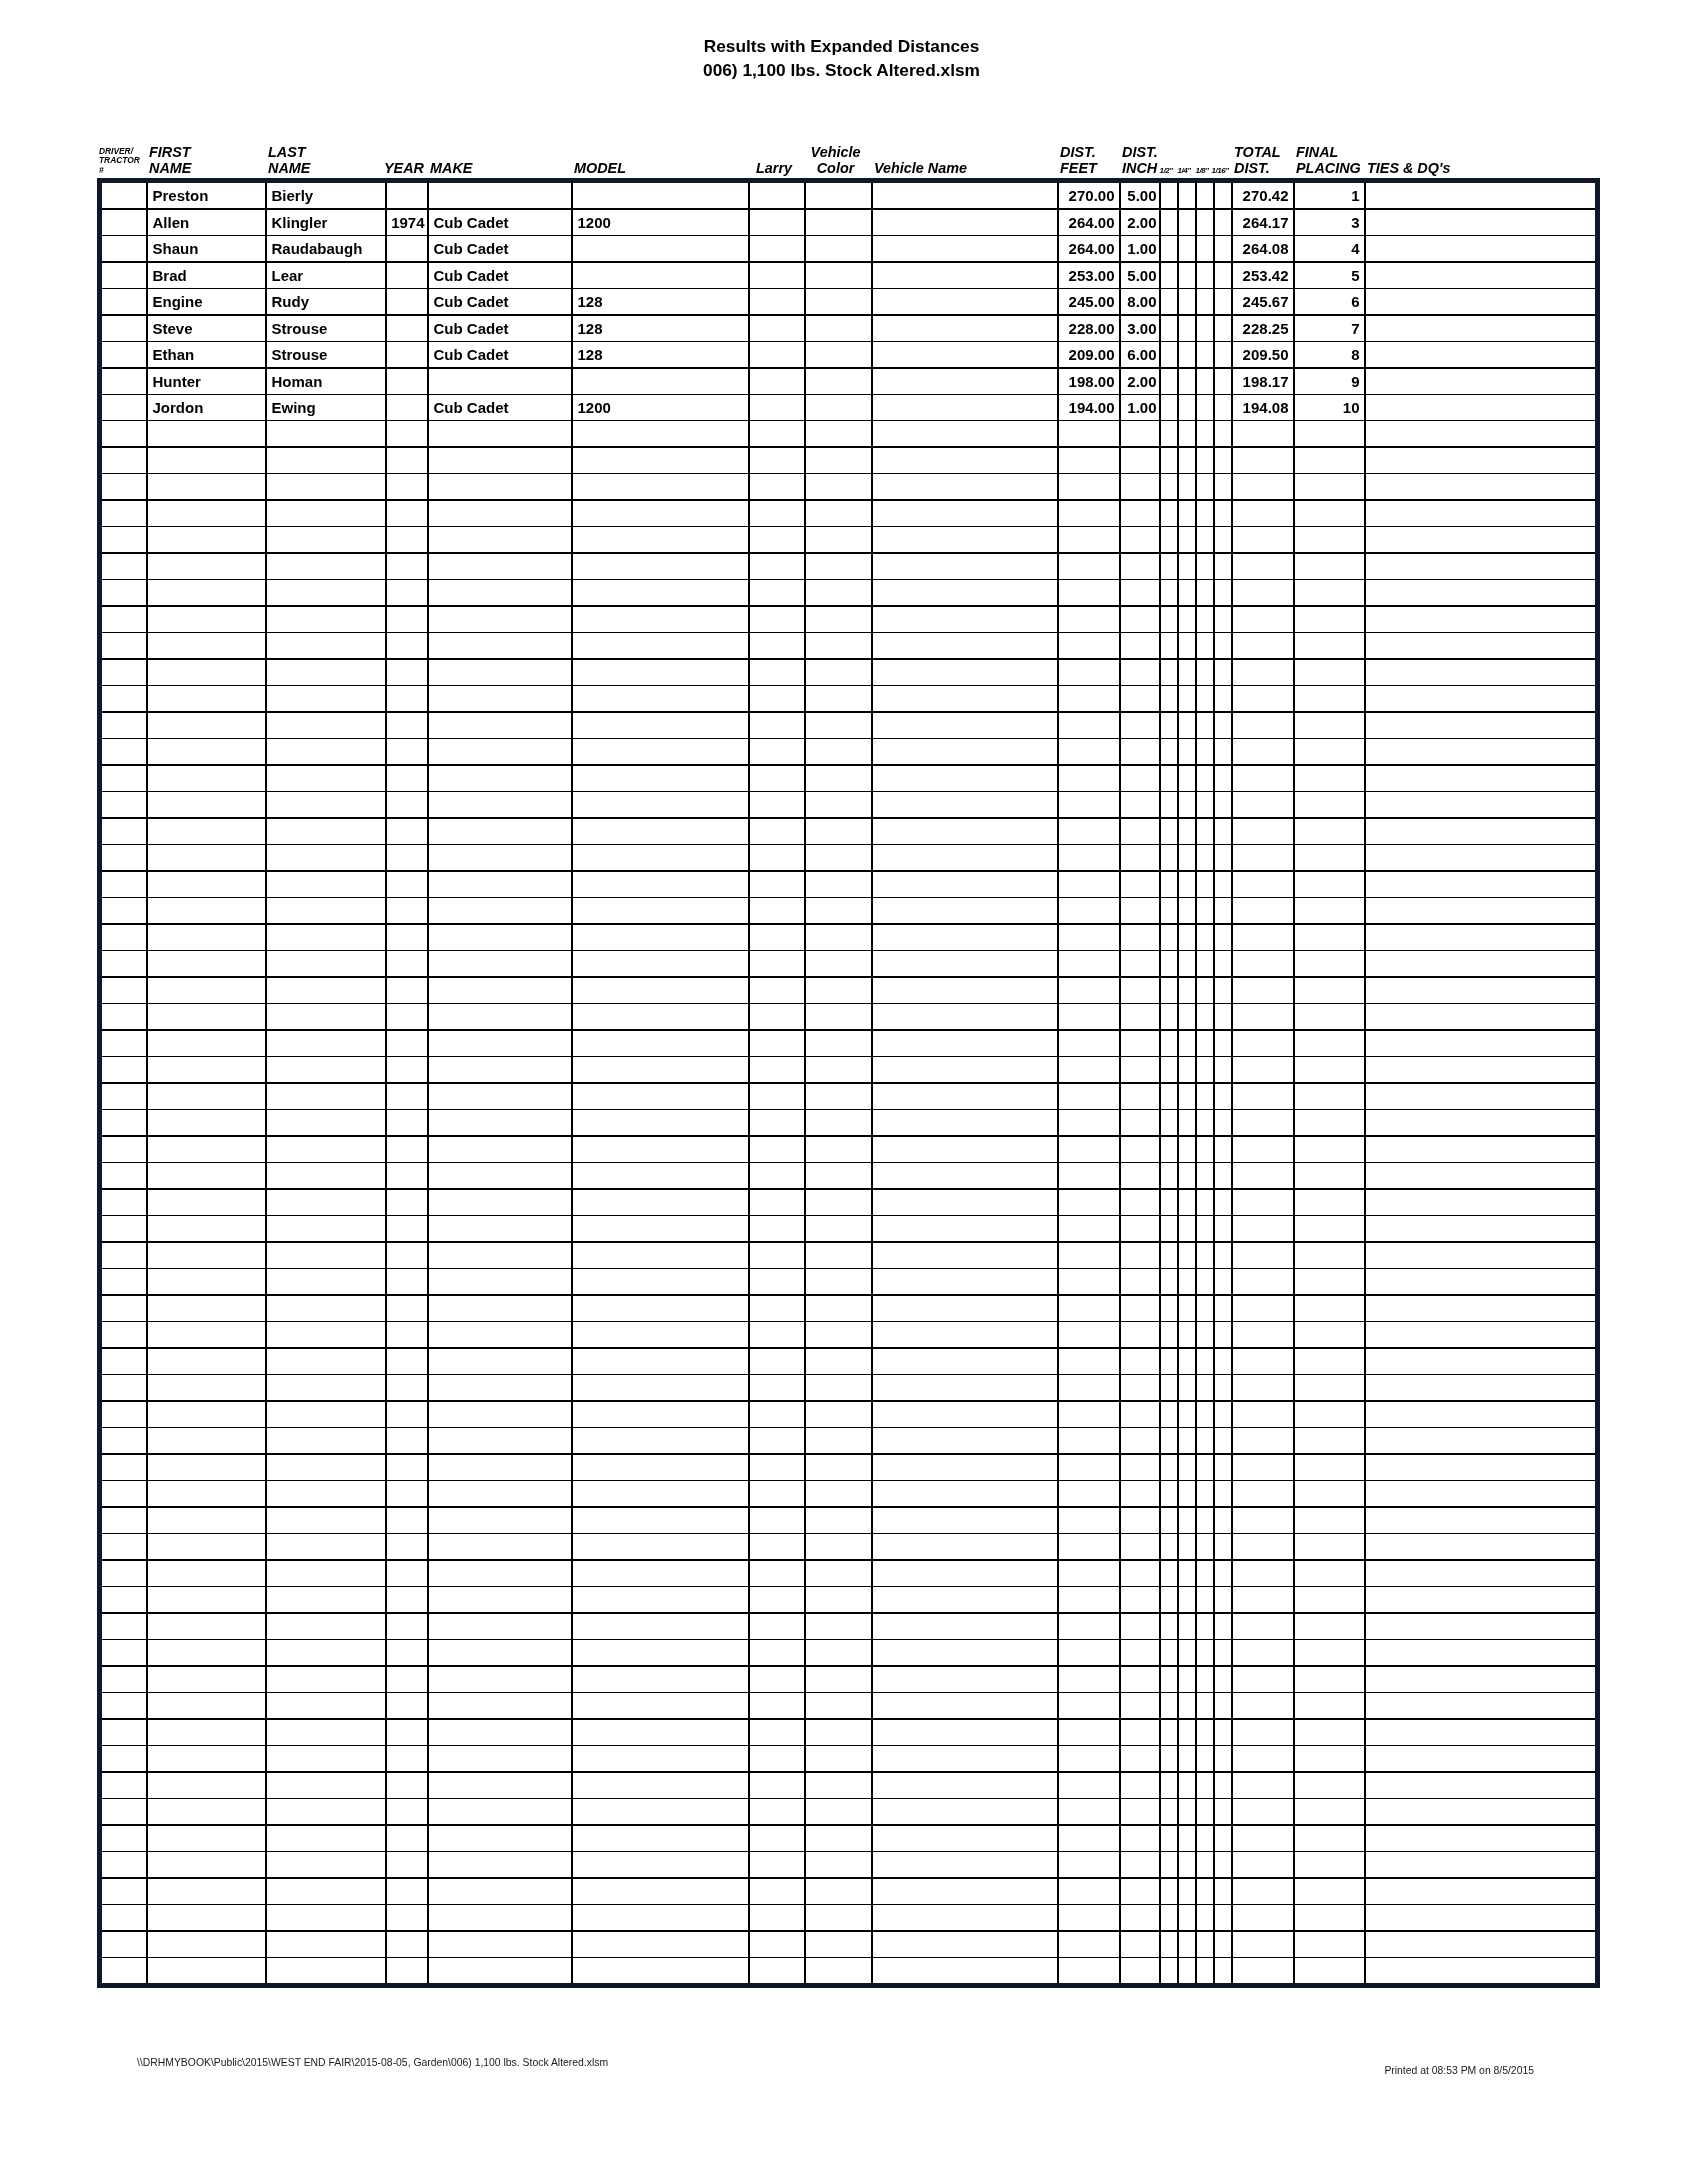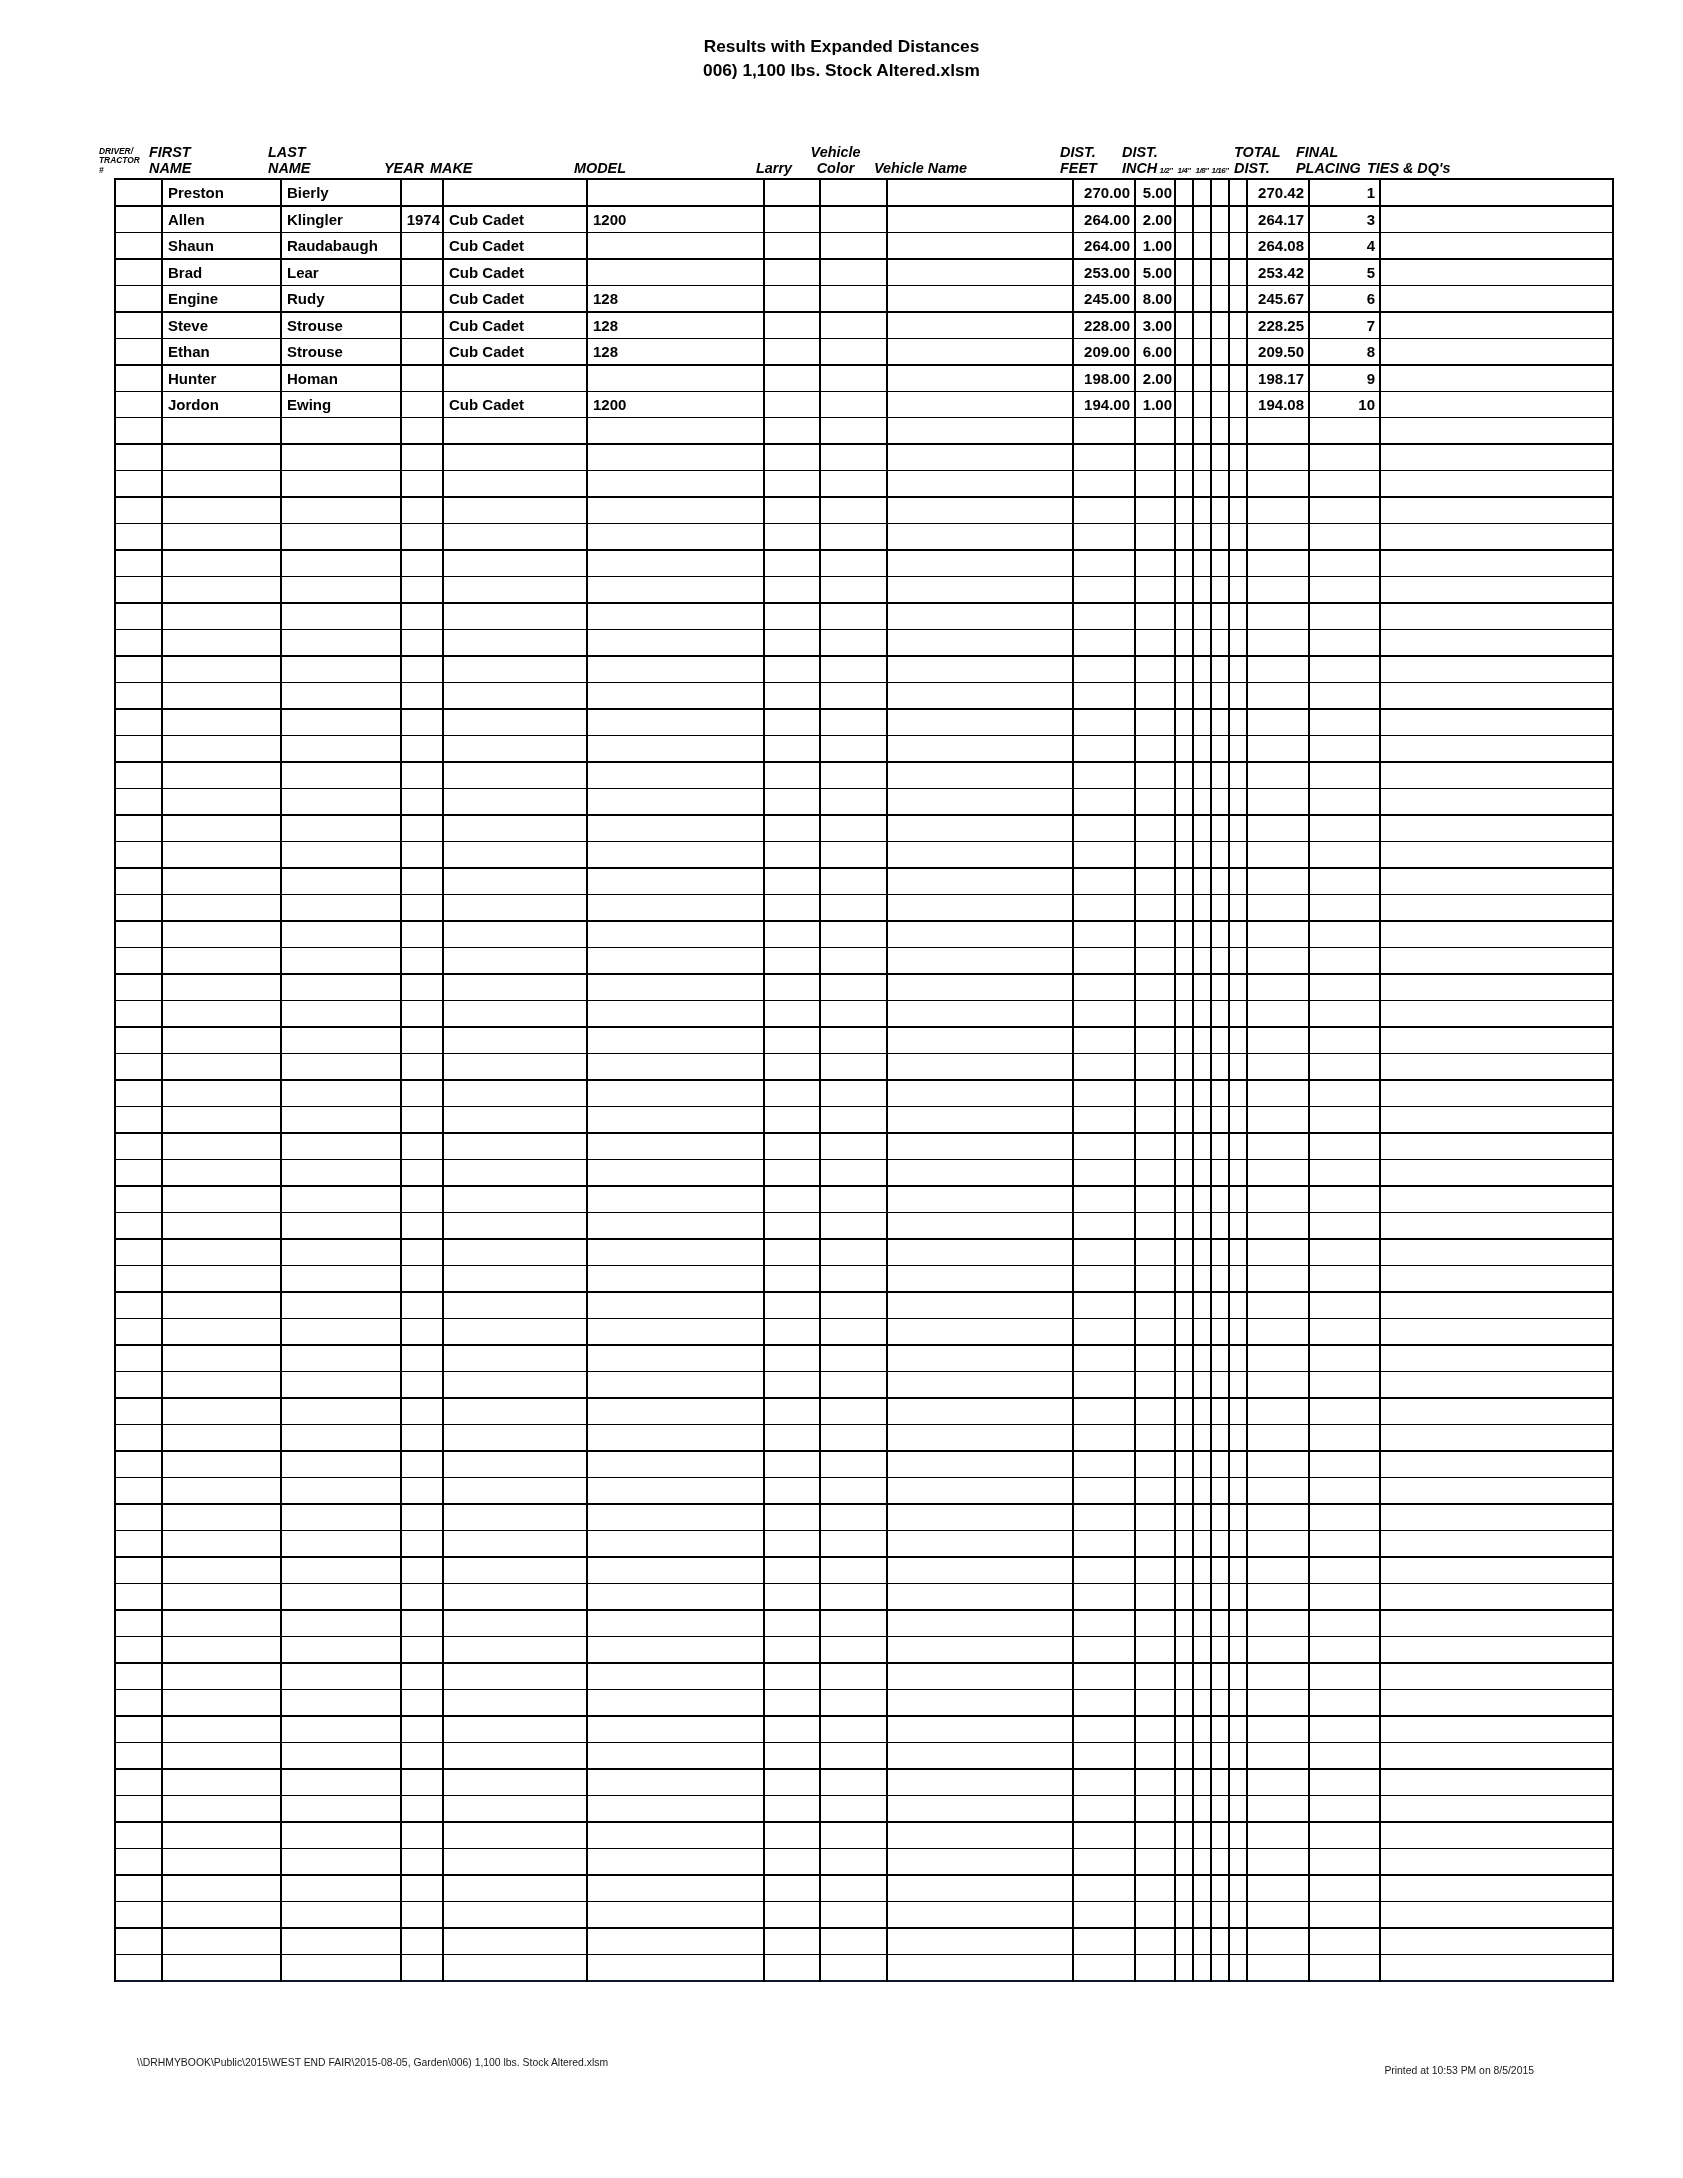--- a/index.html
+++ b/index.html
@@ -14,22 +14,22 @@
   #colheads{position:absolute;left:97px;top:133px;width:1497px;height:46px;
     display:flex;align-items:flex-end;}
   .h{box-sizing:border-box;flex:0 0 auto;font-weight:bold;font-size:14.4px;
      line-height:15.3px;white-space:pre-line;padding:0 4px 3px 5px;overflow:visible;font-style:italic;}
   .h.right{text-align:left;padding-left:1px;padding-right:3px;}
   .h.center{text-align:center;padding-left:1px;padding-right:1px;}
   .h.tiny{font-size:8.4px;line-height:9.4px;font-weight:bold;padding:0 1px 4px 2px;}
   .h.frac{font-size:8px;line-height:9px;text-align:center;padding:0 0 4px 0;letter-spacing:-0.5px;}
 
   
-  #grid{position:absolute;left:114px;top:178px;border-collapse:collapse;table-layout:fixed;
-        border:2px solid #0f172a;}
+  #grid{position:absolute;left:97px;top:178px;border-collapse:collapse;table-layout:fixed;
+        border:5px solid #0f172a;}
   #grid td{
     border-left:2px solid #000;border-right:2px solid #000;
     height:25px;padding:0 4px 0 5px;vertical-align:middle;
     font-size:15px;font-weight:bold;white-space:nowrap;overflow:hidden;
   }
   #grid td.narrow{padding:0 2px;}
   #grid tr.thick td{border-top:2.5px solid #000;}
   #grid tr.thin td{border-top:1px solid #000;}
   #grid td.al{text-align:left;}
   #grid td.ar{text-align:right;}
@@ -1453,14 +1453,14 @@
         <td class="ar narrow"></td>
         <td class="ar narrow"></td>
         <td class="ar"></td>
         <td class="ar"></td>
         <td class="al"></td>
       </tr>
     </tbody>
 </table>
 
 <div class="footer-left">\\DRHMYBOOK\Public\2015\WEST END FAIR\2015-08-05, Garden\006) 1,100 lbs. Stock Altered.xlsm</div>
-<div class="footer-right">Printed at 10:53 PM on 8/5/2015</div>
+<div class="footer-right">Printed at 08:53 PM on 8/5/2015</div>
 
 
 </body></html>

